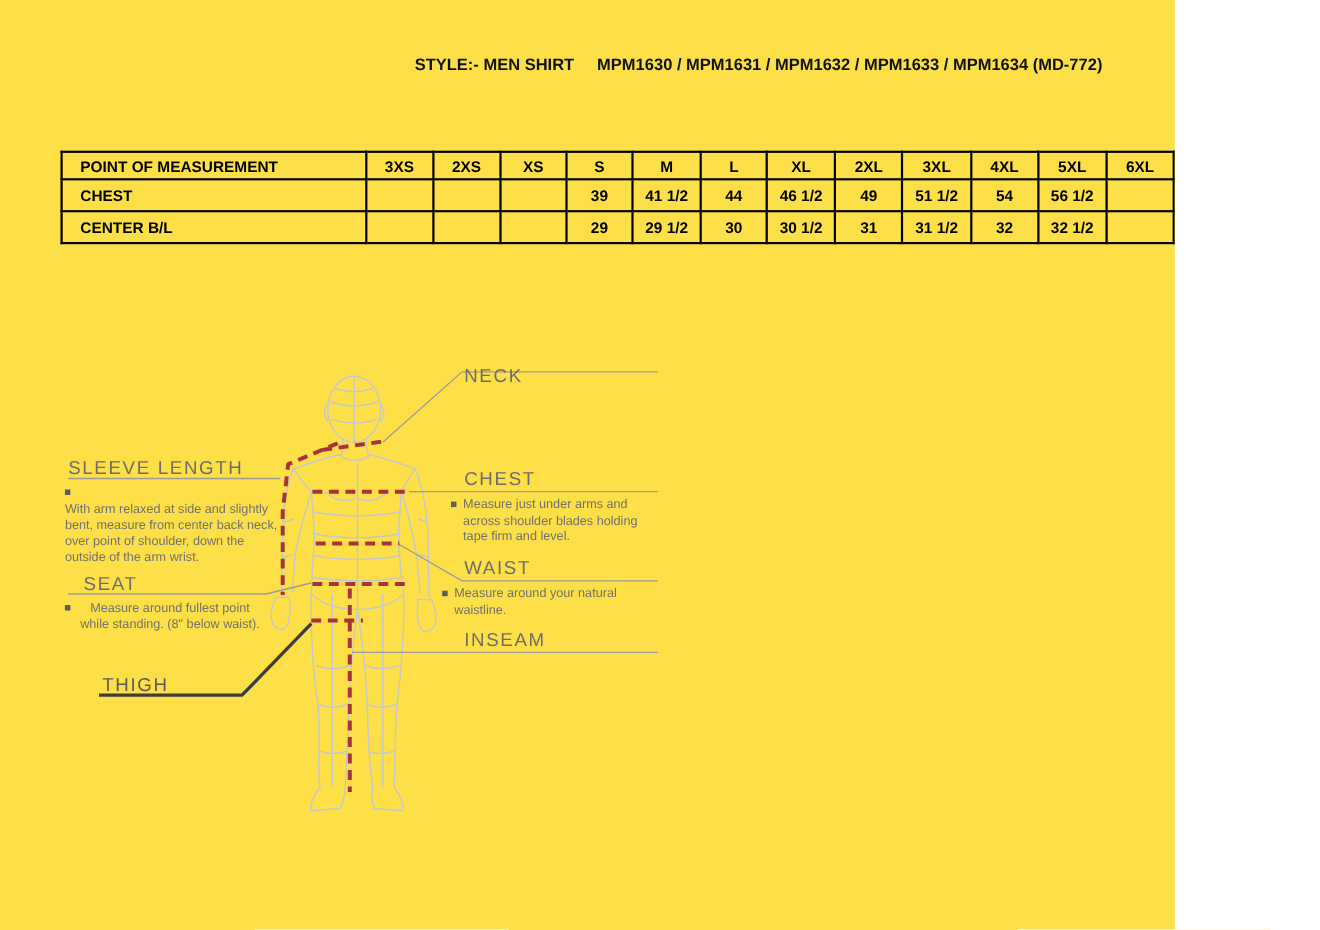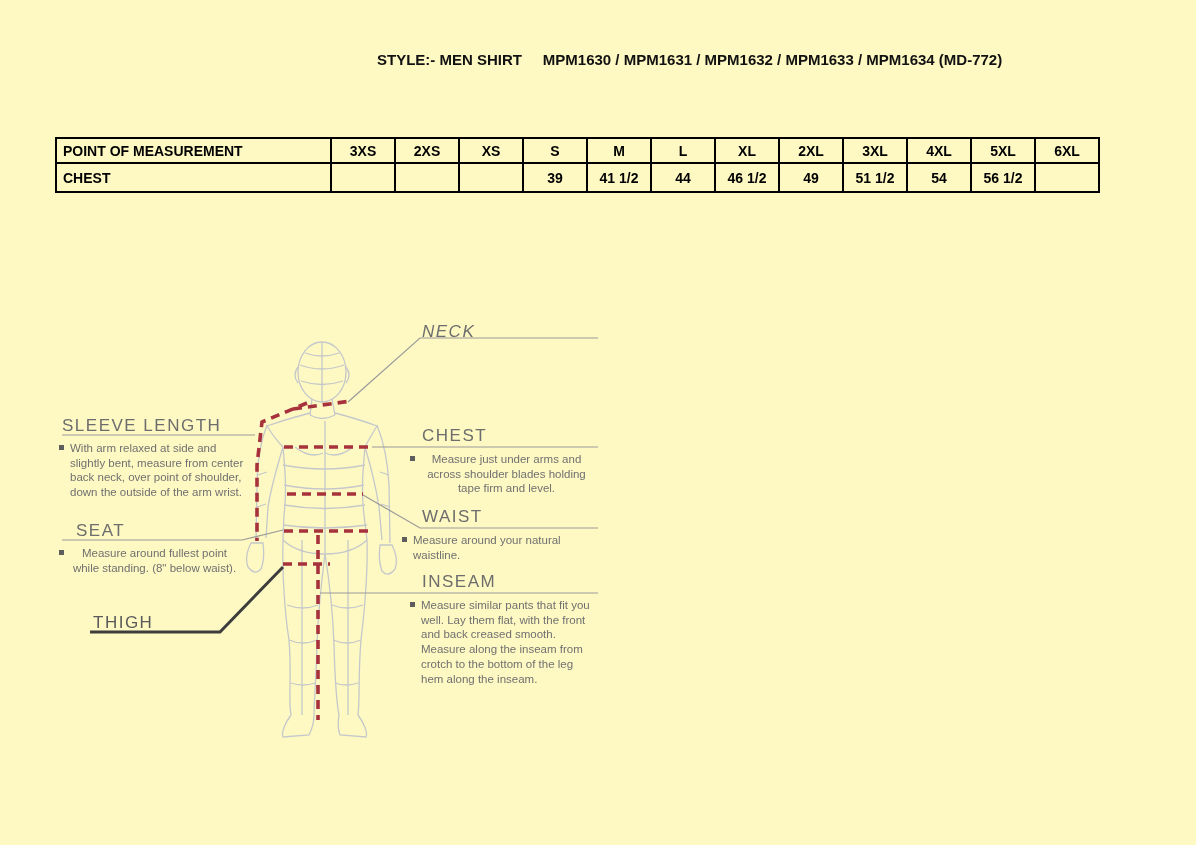--- a/index.html
+++ b/index.html
@@ -1,26 +1,26 @@
 <!DOCTYPE html>
 <html><head>
 <meta charset="utf-8">
 <style>
   html,body{margin:0;padding:0;background:#ffffff;}
-  .page{position:relative;width:1196px;height:845px;background:#fef9c3;overflow:hidden;
+  .page{position:relative;width:1068px;height:845px;background:#fde047;overflow:hidden;
         font-family:"Liberation Sans",sans-serif;color:#000;}
   .title{position:absolute;left:377px;top:51px;font-size:15px;font-weight:bold;
          white-space:pre;color:#111;}
   table.size-table{position:absolute;left:55px;top:137px;border-collapse:collapse;
          table-layout:fixed;font-size:14px;font-weight:bold;color:#000;}
   table.size-table th,table.size-table td{border:2px solid #000;padding:0 3px;
          text-align:center;overflow:hidden;white-space:nowrap;}
   table.size-table th{height:23px;}
   table.size-table td{height:27px;}
-  table.size-table .pom{width:264px;text-align:left;padding-left:6px;}
+  table.size-table .pom{width:264px;text-align:left;padding-left:16px;}
   table.size-table .sz{width:56px;}
   .note{position:absolute;left:57px;top:281px;font-size:14px;font-weight:bold;color:#111;}
   .diagram{position:absolute;left:55px;top:315px;width:600px;height:450px;}
   .diagram svg{position:absolute;left:0;top:0;}
   .gh{position:absolute;font-size:17px;letter-spacing:1.5px;color:#6d6d6d;white-space:nowrap;}
   .desc{position:absolute;display:flex;gap:6px;font-size:11.5px;line-height:1.28;color:#707070;}
   .bullet{width:5px;height:5px;background:#5d5d5d;flex:none;margin-top:4px;}
   .desc .dtext{flex:1;}
   .thigh-desc{position:absolute;font-size:12px;line-height:1.45;color:#474747;}
   .mesh path,.mesh ellipse{fill:none;stroke:#c5c8ca;stroke-width:1.3;}
@@ -60,20 +60,35 @@
         <td></td>
         <td></td>
         <td>39</td>
         <td>41 1/2</td>
         <td>44</td>
         <td>46 1/2</td>
         <td>49</td>
         <td>51 1/2</td>
         <td>54</td>
         <td>56 1/2</td>
+        <td></td>
+      </tr>
+      <tr>
+        <td class="pom">CENTER B/L</td>
+        <td></td>
+        <td></td>
+        <td></td>
+        <td>29</td>
+        <td>29 1/2</td>
+        <td>30</td>
+        <td>30 1/2</td>
+        <td>31</td>
+        <td>31 1/2</td>
+        <td>32</td>
+        <td>32 1/2</td>
         <td></td>
       </tr>
     </tbody>
   </table>
 
 
   <div class="diagram">
     <svg width="600" height="450" viewBox="0 0 600 450">
       <g class="mesh">
         <ellipse cx="267" cy="57" rx="24" ry="30"></ellipse>
@@ -136,42 +151,38 @@
         <path d="M 238 94 L 296 86"></path>
         <path d="M 252 88 L 207 107 L 202 150 L 202 226"></path>
         <path d="M 229 132 L 315 132"></path>
         <path d="M 232 179 L 308 179"></path>
         <path d="M 229 216 L 313 216"></path>
         <path d="M 228 249 L 275 249"></path>
         <path d="M 263 220 L 263 405"></path>
       </g>
     </svg>
 
-    <div class="gh" style="left:367px;top:7px;font-style:italic;">NECK</div>
+    <div class="gh" style="left:367px;top:17px;">NECK</div>
 
     <div class="gh" style="left:367px;top:111px;">CHEST</div>
-    <div class="desc" style="left:355px;top:137px;width:182px;text-align:center;">
+    <div class="desc" style="left:355px;top:137px;width:182px;">
       <span class="bullet"></span>
       <span class="dtext">Measure just under arms and across shoulder blades holding tape firm and level.</span>
     </div>
 
     <div class="gh" style="left:367px;top:192px;">WAIST</div>
     <div class="desc" style="left:347px;top:218px;width:182px;">
       <span class="bullet"></span>
       <span class="dtext">Measure around your natural waistline.</span>
     </div>
 
     <div class="gh" style="left:367px;top:257px;">INSEAM</div>
-    <div class="desc" style="left:355px;top:283px;width:182px;">
-      <span class="bullet"></span>
-      <span class="dtext">Measure similar pants that fit you well. Lay them flat, with the front and back creased smooth. Measure along the inseam from crotch to the bottom of the leg hem along the inseam.</span>
-    </div>
 
     <div class="gh" style="left:7px;top:101px;">SLEEVE LENGTH</div>
-    <div class="desc" style="left:4px;top:126px;width:195px;">
+    <div class="desc" style="left:4px;top:126px;width:195px;flex-direction:column;">
       <span class="bullet"></span>
       <span class="dtext">With arm relaxed at side and slightly bent, measure from center back neck, over point of shoulder, down the outside of the arm wrist.</span>
     </div>
 
     <div class="gh" style="left:21px;top:206px;">SEAT</div>
     <div class="desc" style="left:4px;top:231px;width:180px;text-align:center;">
       <span class="bullet"></span>
       <span class="dtext">Measure around fullest point while standing. (8" below waist).</span>
     </div>
 

